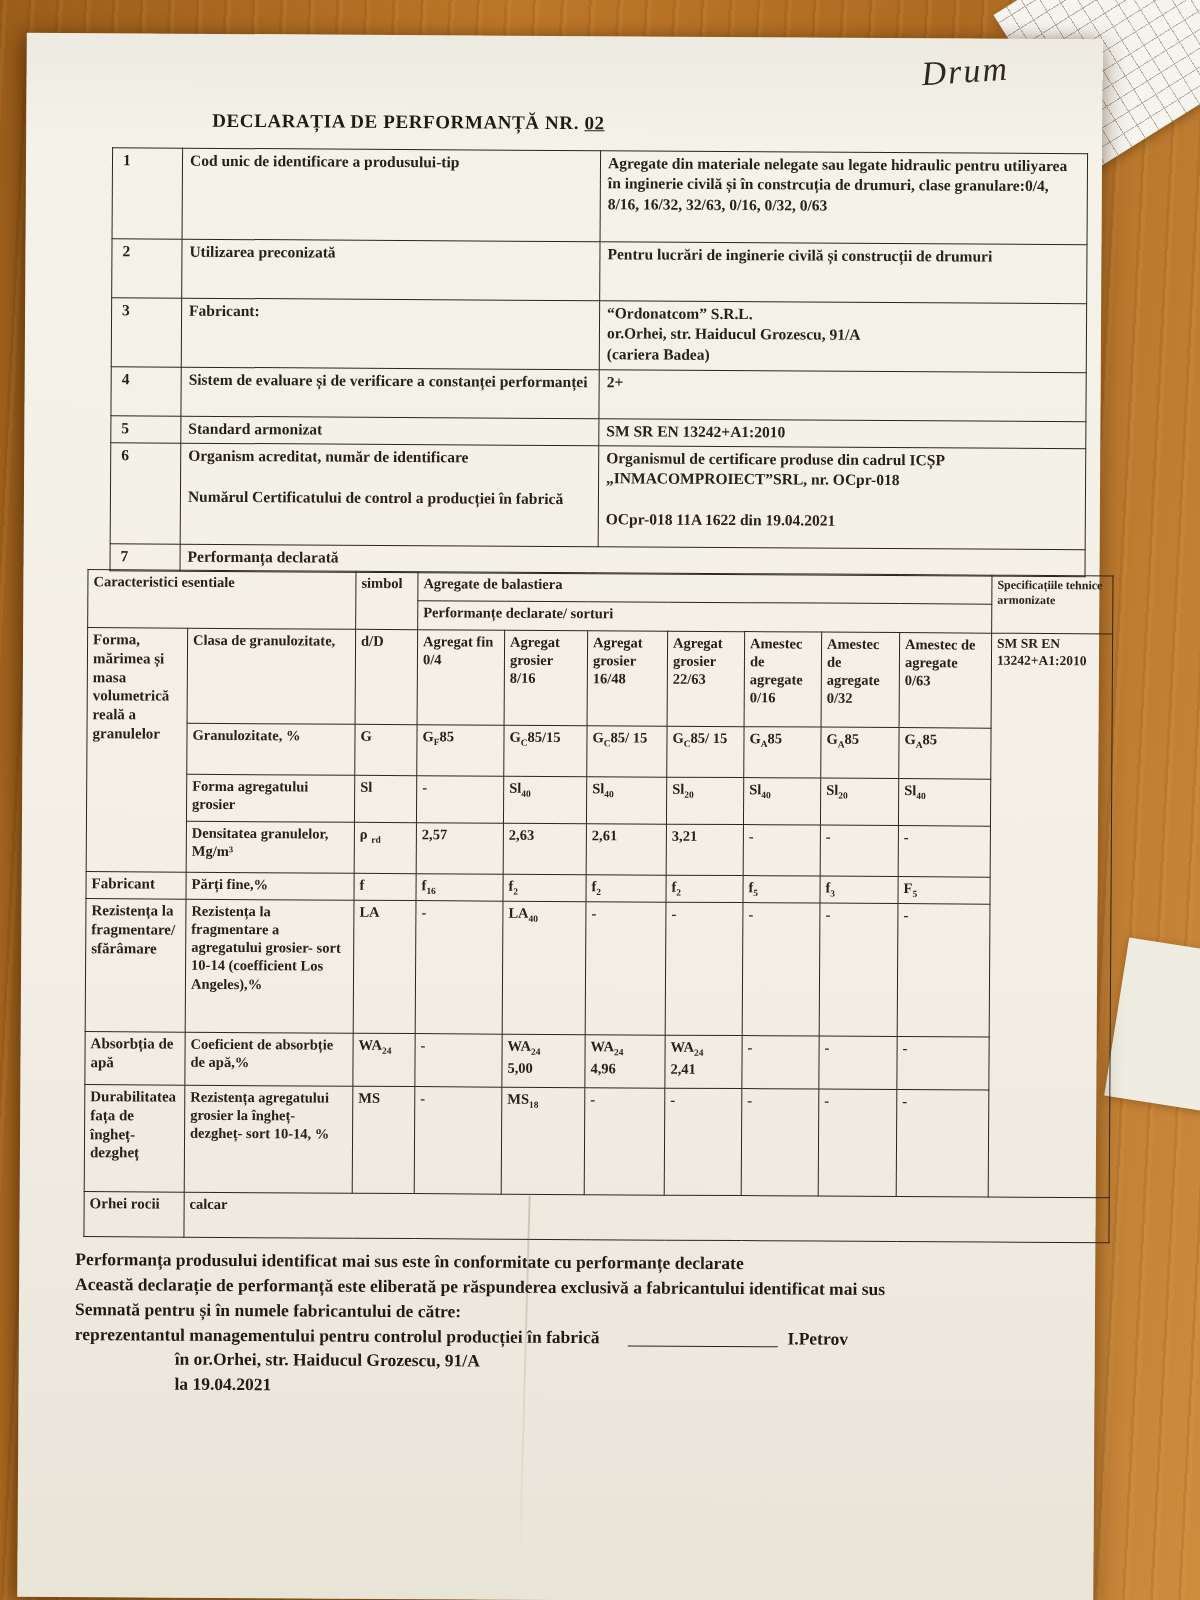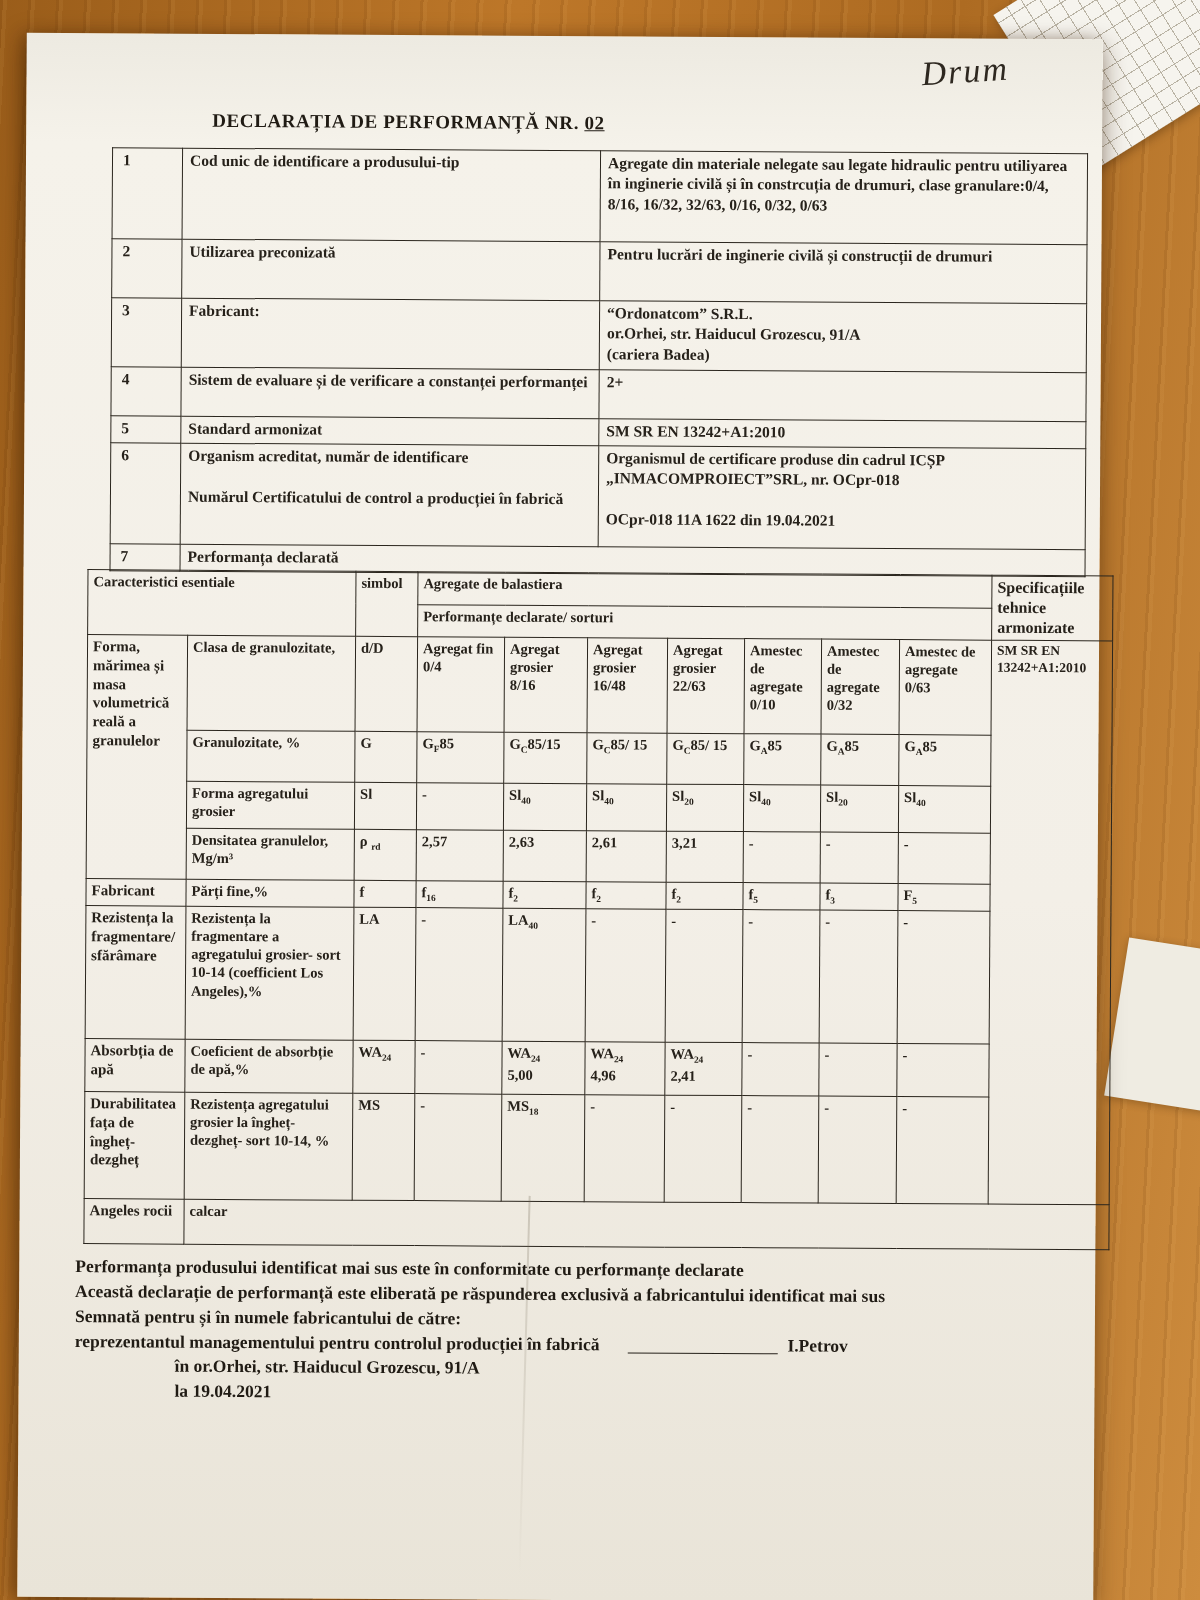--- a/index.html
+++ b/index.html
@@ -53,21 +53,21 @@
   .t1 .num{padding-left:10px;}
   .t1 .val, .t1 .lbl{white-space:pre-line;}
   .t1 tr.r1 td{height:86px;} .t1 tr.r2 td{height:54px;} .t1 tr.r3 td{height:64px;}
   .t1 tr.r4 td{height:44px;} .t1 tr.r5 td{height:22px;} .t1 tr.r6 td{height:96px;}
   .t1 tr.r7 td{height:22px;}
   
   .t2{margin-left:64px;margin-top:-2px;width:1025px;font-size:14.5px;line-height:1.25;}
   .t2 td{padding:2px 5px;overflow:hidden;}
   .t2 sub{font-size:.65em;}
   .t2 .group{font-size:15px;overflow-wrap:anywhere;}
-  .t2 .spech{font-size:16px;}
+  .t2 .spech{font-size:12px;}
   .t2 .specv{font-size:13.5px;}
   .t2 .datacell, .t2 .simbolcell{white-space:pre-line;}
   .t2 tr.h1 td{height:24px;} .t2 tr.h2 td{height:24px;} .t2 tr.h3 td{height:90px;}
   .t2 tr.rgran td{height:46px;} .t2 tr.rforma td{height:42px;} .t2 tr.rdens td{height:46px;}
   .t2 tr.rpur td{height:22px;} .t2 tr.rrez td{height:128px;} .t2 tr.rabs td{height:48px;}
   .t2 tr.rdur td{height:102px;} .t2 tr.rnat td{height:40px;}
   
   .footer{margin:10px 0 0 56px;width:1000px;font-size:17.5px;line-height:1.42;color:#201b14;}
   .footer p{margin:0;}
   .sig{display:flex;align-items:flex-end;}
@@ -164,21 +164,21 @@
       <td colspan="7">Performanțe declarate/ sorturi</td>
     </tr>
     <tr class="h3">
       <td rowspan="4" class="group">Forma, mărimea și masa volumetrică reală a granulelor</td>
       <td>Clasa de granulozitate,</td>
       <td>d/D</td>
       <td>Agregat fin 0/4</td>
       <td>Agregat grosier 8/16</td>
       <td>Agregat grosier 16/48</td>
       <td>Agregat grosier 22/63</td>
-      <td>Amestec de agregate 0/10</td>
+      <td>Amestec de agregate 0/16</td>
       <td>Amestec de agregate 0/32</td>
       <td>Amestec de agregate 0/63</td>
       <td rowspan="8" class="specv">SM SR EN 13242+A1:2010</td>
     </tr>
     <tr class="rgran">
       <td>Granulozitate, %</td>
       <td class="simbolcell">G</td>
       <td class="datacell">G<sub>F</sub>85</td>
       <td class="datacell">G<sub>C</sub>85/15</td>
       <td class="datacell">G<sub>C</sub>85/ 15</td>
@@ -254,21 +254,21 @@
       <td class="simbolcell">MS</td>
       <td class="datacell">-</td>
       <td class="datacell">MS<sub>18</sub></td>
       <td class="datacell">-</td>
       <td class="datacell">-</td>
       <td class="datacell">-</td>
       <td class="datacell">-</td>
       <td class="datacell">-</td>
     </tr>
     <tr class="rnat">
-      <td class="group">Angeles rocii</td>
+      <td class="group">Orhei rocii</td>
       <td colspan="10">calcar</td>
     </tr>
   </tbody>
     </table>
 
   <div class="footer">
     <p>Performanța produsului identificat mai sus este în conformitate cu performanțe declarate</p>
     <p>Această declarație de performanță este eliberată pe răspunderea exclusivă a fabricantului identificat mai sus</p>
     <p>Semnată pentru și în numele fabricantului de către:</p>
     <p class="sig">

